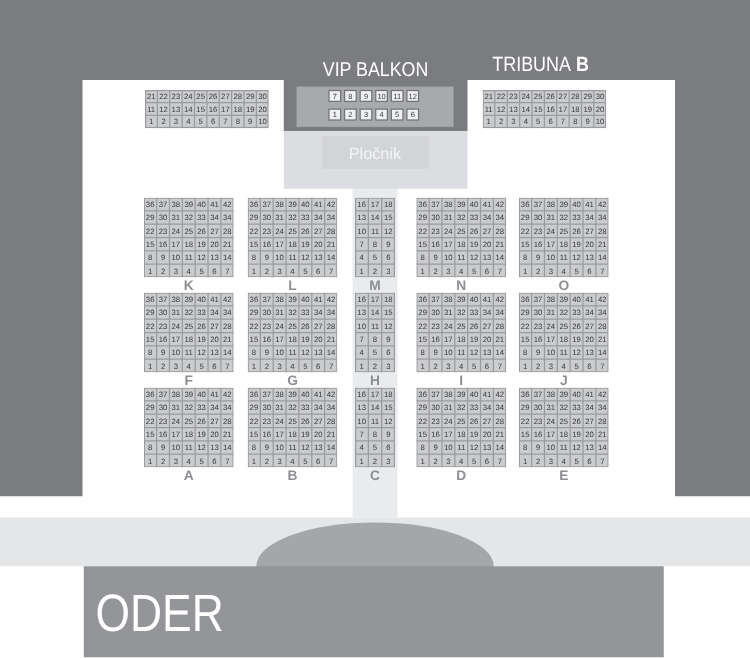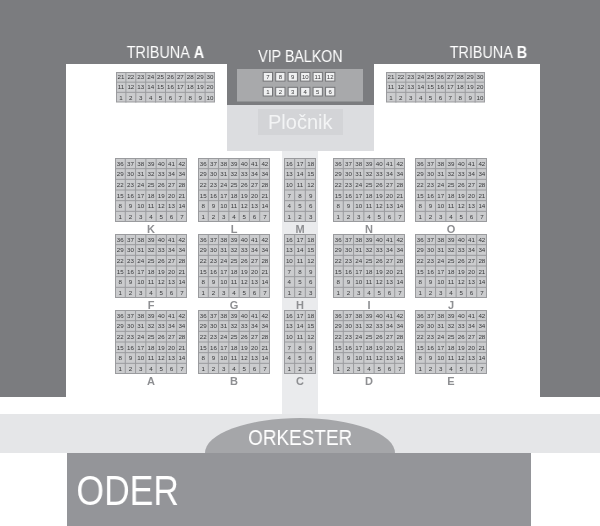--- a/index.html
+++ b/index.html
@@ -19,21 +19,21 @@
   <div class="abs" style="left:540px;top:64px;width:60px;height:332.5px;background:#7b7c7f;"></div>
   <div class="abs" style="left:226.5px;top:64px;width:147px;height:40.5px;background:#7b7c7f;"></div>
 
   <div class="abs" style="left:0;top:413.5px;width:600px;height:39px;background:#e5e6e8;"></div>
 
   <div class="abs" style="left:282px;top:151px;width:36px;height:262.5px;background:#eaebed;"></div>
 
   <div class="abs" style="left:226.5px;top:104.5px;width:147px;height:46.5px;background:#dcdde0;"></div>
   <div class="abs" style="left:258px;top:109px;width:84.5px;height:25.5px;background:#d3d4d7;"></div>
   <div class="abs" style="left:258px;top:109px;width:84.5px;height:25.5px;text-align:center;">
-    <span class="sx" style="font-size:20px;line-height:27px;color:#f3f4f5;transform:scaleX(1);">Pločnik</span></div>
+    <span class="sx" style="font-size:13px;line-height:27px;color:#f3f4f5;transform:scaleX(1);">Pločnik</span></div>
 
   <svg class="g" style="left:237px;top:69px;" width="126" height="32.5" viewBox="0 0 126 32.5">
       <rect x="0" y="0" width="126" height="32.5" fill="#a8a9ab"></rect>
       <rect x="26.20" y="3.4" width="9.3" height="8.7" fill="#eff0f1" stroke="#737477" stroke-width="1"></rect>
       <text x="30.85" y="9.85" font-size="6" fill="#3a3a3c" text-anchor="middle">7</text>
       <rect x="38.67" y="3.4" width="9.3" height="8.7" fill="#eff0f1" stroke="#737477" stroke-width="1"></rect>
       <text x="43.32" y="9.85" font-size="6" fill="#3a3a3c" text-anchor="middle">8</text>
       <rect x="51.14" y="3.4" width="9.3" height="8.7" fill="#eff0f1" stroke="#737477" stroke-width="1"></rect>
       <text x="55.79" y="9.85" font-size="6" fill="#3a3a3c" text-anchor="middle">9</text>
       <rect x="63.61" y="3.4" width="9.3" height="8.7" fill="#eff0f1" stroke="#737477" stroke-width="1"></rect>
@@ -50,29 +50,26 @@
       <text x="55.79" y="24.75" font-size="6" fill="#3a3a3c" text-anchor="middle">3</text>
       <rect x="63.61" y="18.3" width="9.3" height="8.7" fill="#eff0f1" stroke="#737477" stroke-width="1"></rect>
       <text x="68.26" y="24.75" font-size="6" fill="#3a3a3c" text-anchor="middle">4</text>
       <rect x="76.08" y="18.3" width="9.3" height="8.7" fill="#eff0f1" stroke="#737477" stroke-width="1"></rect>
       <text x="80.73" y="24.75" font-size="6" fill="#3a3a3c" text-anchor="middle">5</text>
       <rect x="88.55" y="18.3" width="9.3" height="8.7" fill="#eff0f1" stroke="#737477" stroke-width="1"></rect>
       <text x="93.20" y="24.75" font-size="6" fill="#3a3a3c" text-anchor="middle">6</text>
     </svg>
 
   <div class="abs" style="left:205px;top:417.5px;width:190px;height:71px;background:#a5a6a9;border-radius:95px 95px 0 0 / 35px 35px 0 0;"></div>
-  <div class="ctr" style="top:429px;height:19px;"><span class="sx" style="font-size:21.5px;line-height:19px;transform:scaleX(.88);">ORKESTER</span></div>
   <div class="abs" style="left:67px;top:452.5px;width:464px;height:73.5px;background:#949599;"></div>
   <div class="abs" style="left:67px;top:462px;width:464px;height:56px;text-align:left;color:#fff;">
     <span class="sx" style="font-size:42px;line-height:58px;transform:scaleX(.845);">ODER</span></div>
 
   <div class="ctr" style="top:48px;height:17px;"><span class="sx" style="font-size:16px;line-height:17px;transform:scaleX(.89);">VIP BALKON</span></div>
-  <div class="abs" style="left:65px;top:43.7px;width:200px;text-align:center;color:#fff;">
-    <span class="sx" style="font-size:16.5px;line-height:17px;transform:scaleX(.87);">TRIBUNA&nbsp;<b>A</b></span></div>
-  <div class="abs" style="left:332.5px;top:43.7px;width:200px;text-align:right;color:#fff;">
+  <div class="abs" style="left:332.5px;top:43.7px;width:200px;text-align:center;color:#fff;">
     <span class="sx" style="font-size:16.5px;line-height:17px;transform:scaleX(.87);">TRIBUNA&nbsp;<b>B</b></span></div>
 
   <svg class="g" style="left:115.5px;top:72px;" width="99" height="30.5" viewBox="0 0 99 30.5">
       <rect x="0.5" y="0.5" width="98" height="29.5" fill="#cbccce" stroke="#9a9b9e" stroke-width="1"></rect>
       <line x1="9.90" y1="0" x2="9.90" y2="30.5" stroke="#9a9b9e" stroke-width="1"></line>
       <line x1="19.80" y1="0" x2="19.80" y2="30.5" stroke="#9a9b9e" stroke-width="1"></line>
       <line x1="29.70" y1="0" x2="29.70" y2="30.5" stroke="#9a9b9e" stroke-width="1"></line>
       <line x1="39.60" y1="0" x2="39.60" y2="30.5" stroke="#9a9b9e" stroke-width="1"></line>
       <line x1="49.50" y1="0" x2="49.50" y2="30.5" stroke="#9a9b9e" stroke-width="1"></line>
       <line x1="59.40" y1="0" x2="59.40" y2="30.5" stroke="#9a9b9e" stroke-width="1"></line>

